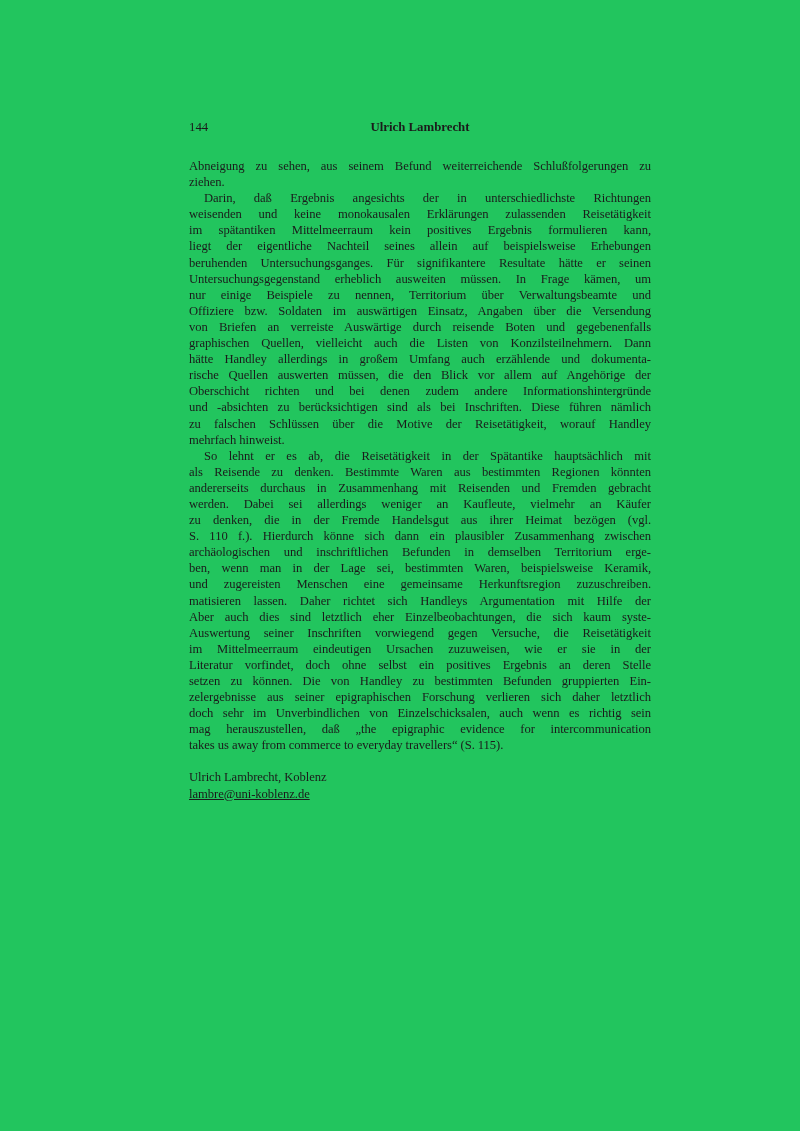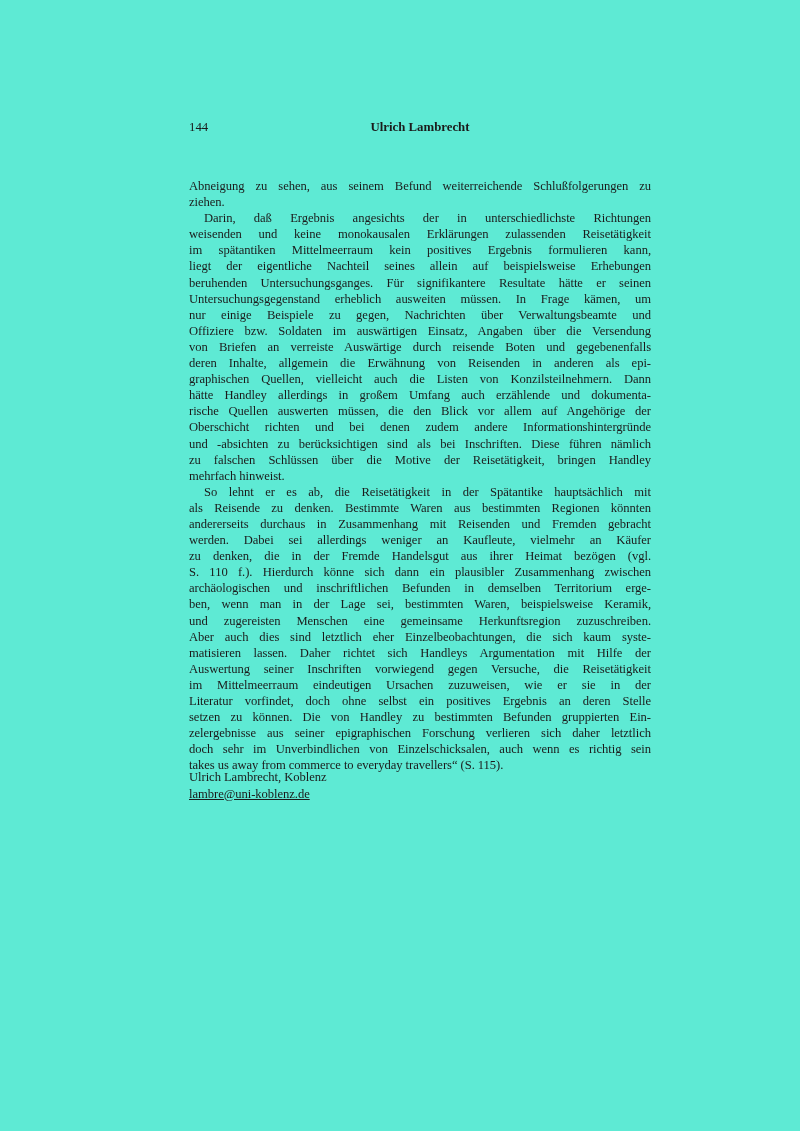--- a/index.html
+++ b/index.html
@@ -4,21 +4,21 @@
 <style>
   html, body {
     margin: 0;
     padding: 0;
     background: #ffffff;
   }
   .page {
     position: relative;
     width: 800px;
     height: 1131px;
-    background: #5eead4;
+    background: #22c55e;
     color: #1b1b1b;
     font-family: "Liberation Serif", "DejaVu Serif", serif;
     overflow: hidden;
   }
   .header {
     position: absolute;
     left: 189px;
     top: 119px;
     width: 462px;
     height: 17px;
@@ -36,21 +36,20 @@
     font-weight: bold;
   }
   .body-text {
     position: absolute;
     left: 189px;
     top: 158px;
     width: 462px;
     font-size: 12.6px;
     line-height: 16.1px;
     letter-spacing: -0.05px;
-    margin-top: 20px;
   }
   .line {
     text-align: justify;
     text-align-last: justify;
     white-space: normal;
   }
   .line.last {
     text-align-last: left;
   }
   .para.indent .line:first-child {
@@ -84,50 +83,50 @@
         <div class="line">Abneigung zu sehen, aus seinem Befund weiterreichende Schlußfolgerungen zu</div>
         <div class="line last">ziehen.</div>
       </div>
     <div class="para indent">
         <div class="line">Darin, daß Ergebnis angesichts der in unterschiedlichste Richtungen</div>
         <div class="line">weisenden und keine monokausalen Erklärungen zulassenden Reisetätigkeit</div>
         <div class="line">im spätantiken Mittelmeerraum kein positives Ergebnis formulieren kann,</div>
         <div class="line">liegt der eigentliche Nachteil seines allein auf beispielsweise Erhebungen</div>
         <div class="line">beruhenden Untersuchungsganges. Für signifikantere Resultate hätte er seinen</div>
         <div class="line">Untersuchungsgegenstand erheblich ausweiten müssen. In Frage kämen, um</div>
-        <div class="line">nur einige Beispiele zu gegen, Nachrichten über Verwaltungsbeamte und</div>
+        <div class="line">nur einige Beispiele zu nennen, Territorium über Verwaltungsbeamte und</div>
         <div class="line">Offiziere bzw. Soldaten im auswärtigen Einsatz, Angaben über die Versendung</div>
         <div class="line">von Briefen an verreiste Auswärtige durch reisende Boten und gegebenenfalls</div>
-        <div class="line">deren Inhalte, allgemein die Erwähnung von Reisenden in anderen als epi-</div>
         <div class="line">graphischen Quellen, vielleicht auch die Listen von Konzilsteilnehmern. Dann</div>
         <div class="line">hätte Handley allerdings in großem Umfang auch erzählende und dokumenta-</div>
         <div class="line">rische Quellen auswerten müssen, die den Blick vor allem auf Angehörige der</div>
         <div class="line">Oberschicht richten und bei denen zudem andere Informationshintergründe</div>
         <div class="line">und -absichten zu berücksichtigen sind als bei Inschriften. Diese führen nämlich</div>
-        <div class="line">zu falschen Schlüssen über die Motive der Reisetätigkeit, bringen Handley</div>
+        <div class="line">zu falschen Schlüssen über die Motive der Reisetätigkeit, worauf Handley</div>
         <div class="line last">mehrfach hinweist.</div>
       </div>
     <div class="para indent">
         <div class="line">So lehnt er es ab, die Reisetätigkeit in der Spätantike hauptsächlich mit</div>
         <div class="line">als Reisende zu denken. Bestimmte Waren aus bestimmten Regionen könnten</div>
         <div class="line">andererseits durchaus in Zusammenhang mit Reisenden und Fremden gebracht</div>
         <div class="line">werden. Dabei sei allerdings weniger an Kaufleute, vielmehr an Käufer</div>
         <div class="line">zu denken, die in der Fremde Handelsgut aus ihrer Heimat bezögen (vgl.</div>
         <div class="line">S. 110 f.). Hierdurch könne sich dann ein plausibler Zusammenhang zwischen</div>
         <div class="line">archäologischen und inschriftlichen Befunden in demselben Territorium erge-</div>
         <div class="line">ben, wenn man in der Lage sei, bestimmten Waren, beispielsweise Keramik,</div>
         <div class="line">und zugereisten Menschen eine gemeinsame Herkunftsregion zuzuschreiben.</div>
+        <div class="line">matisieren lassen. Daher richtet sich Handleys Argumentation mit Hilfe der</div>
         <div class="line">Aber auch dies sind letztlich eher Einzelbeobachtungen, die sich kaum syste-</div>
-        <div class="line">matisieren lassen. Daher richtet sich Handleys Argumentation mit Hilfe der</div>
         <div class="line">Auswertung seiner Inschriften vorwiegend gegen Versuche, die Reisetätigkeit</div>
         <div class="line">im Mittelmeerraum eindeutigen Ursachen zuzuweisen, wie er sie in der</div>
         <div class="line">Literatur vorfindet, doch ohne selbst ein positives Ergebnis an deren Stelle</div>
         <div class="line">setzen zu können. Die von Handley zu bestimmten Befunden gruppierten Ein-</div>
         <div class="line">zelergebnisse aus seiner epigraphischen Forschung verlieren sich daher letztlich</div>
         <div class="line">doch sehr im Unverbindlichen von Einzelschicksalen, auch wenn es richtig sein</div>
+        <div class="line">mag herauszustellen, daß „the epigraphic evidence for intercommunication</div>
         <div class="line last">takes us away from commerce to everyday travellers“ (S. 115).</div>
       </div>
   </div>
 
   <div class="signature">
     <div>Ulrich Lambrecht, Koblenz</div>
     <div class="email">lambre@uni-koblenz.de</div>
   </div>
 
 </div>

